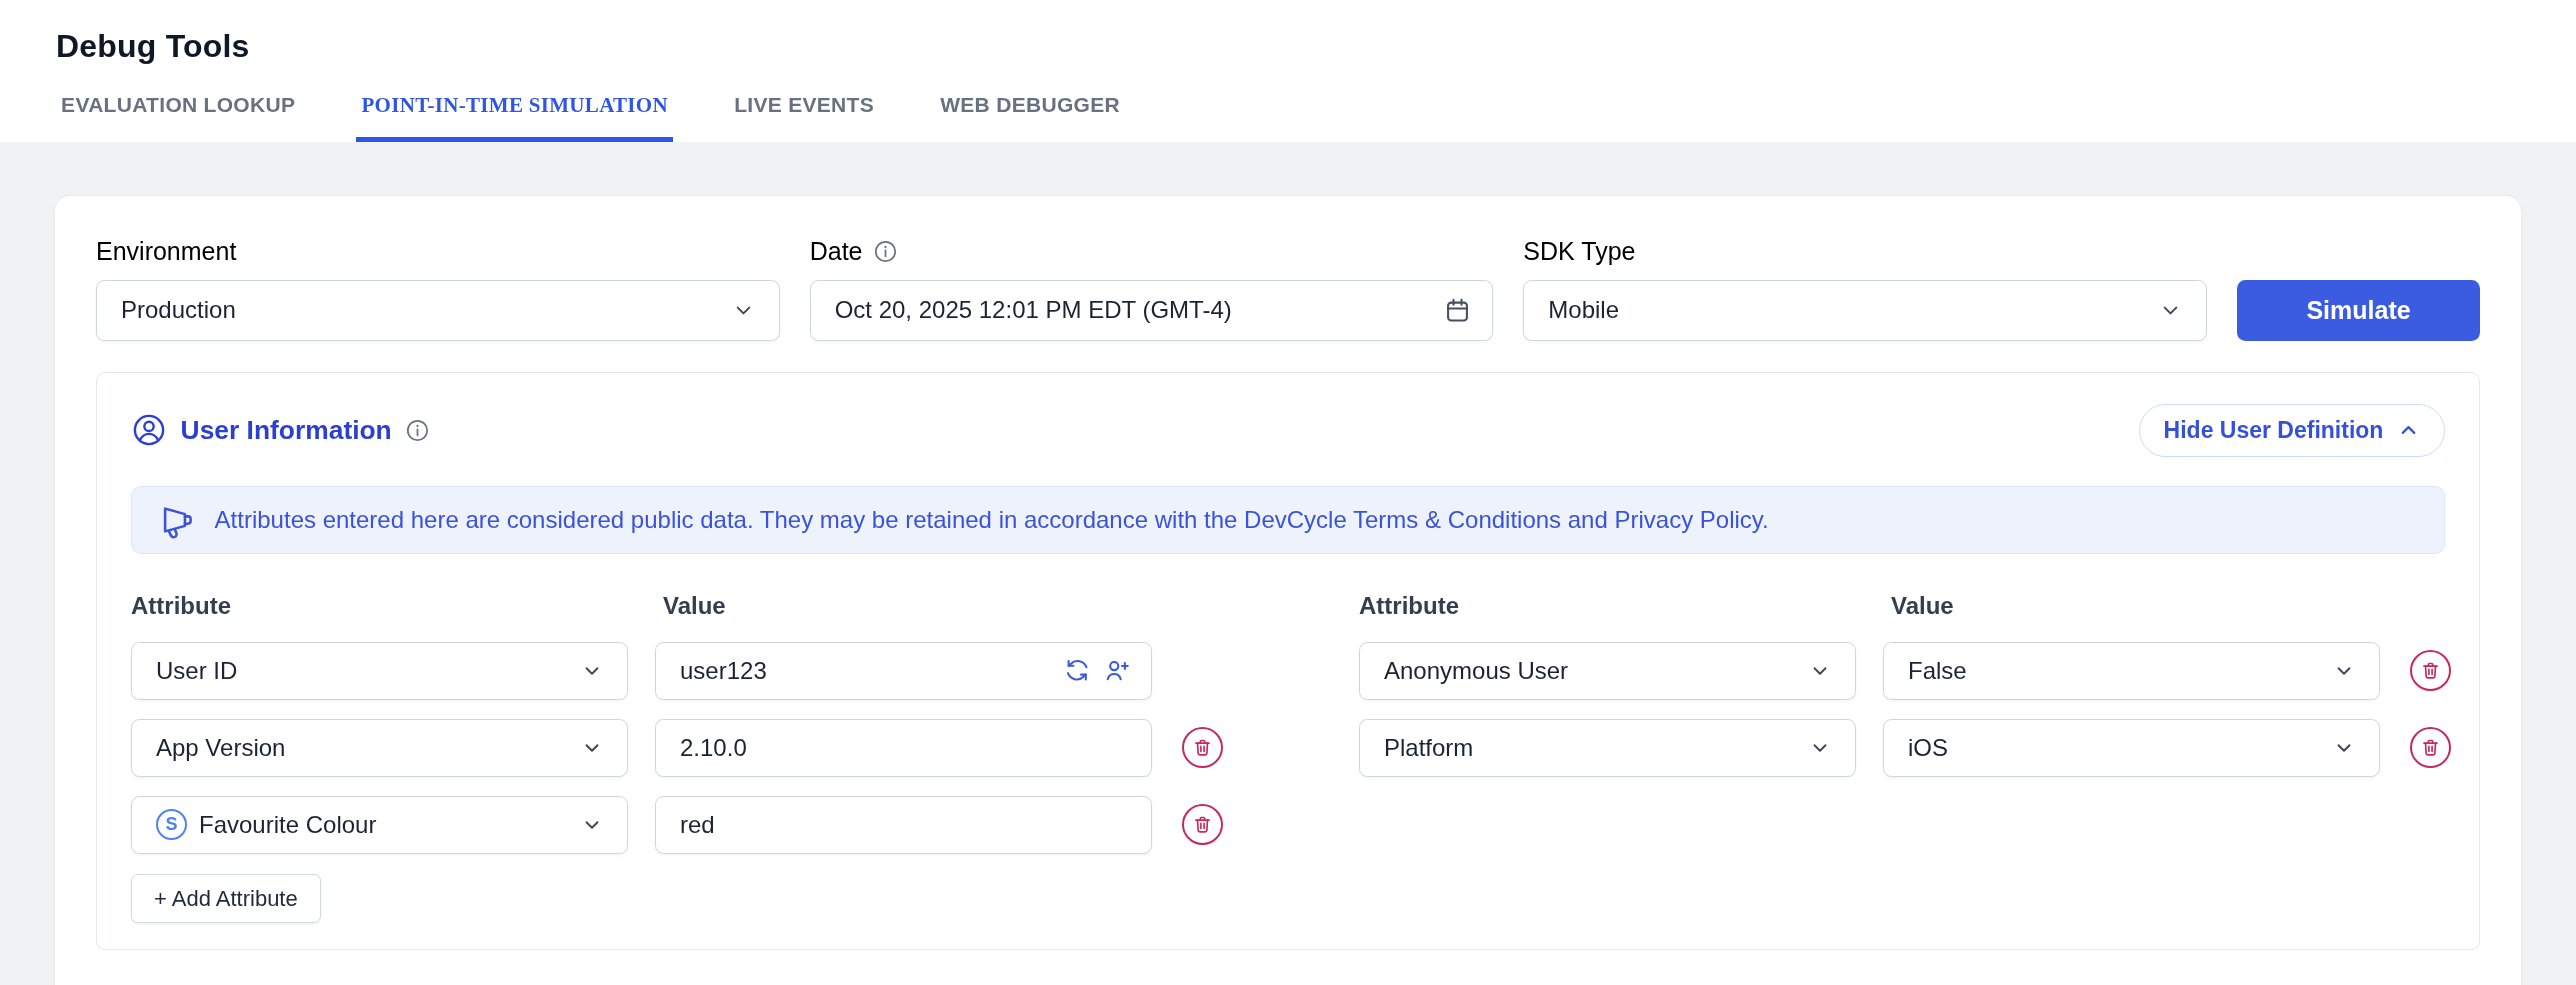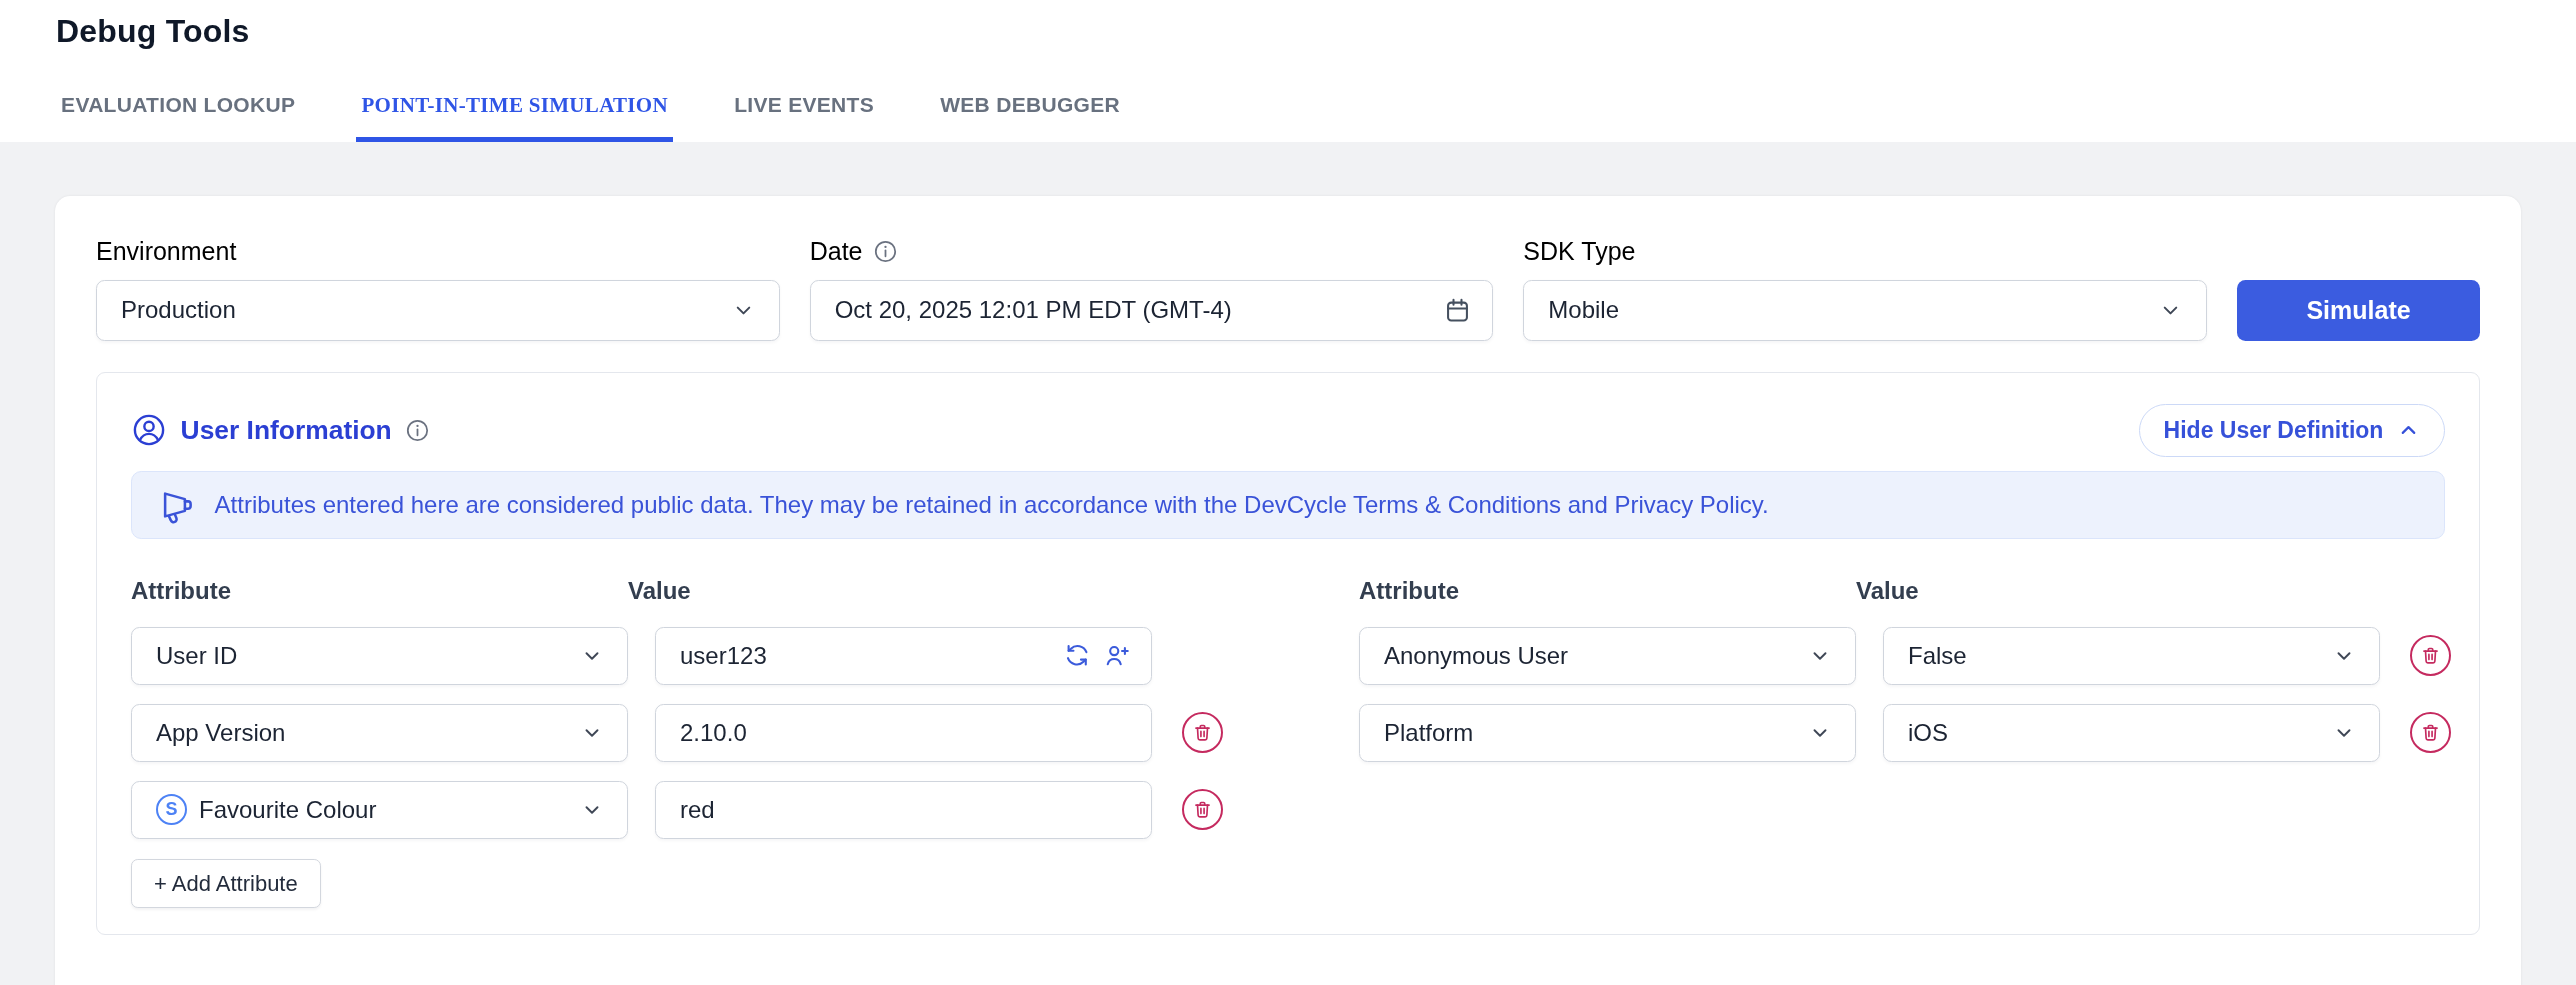--- a/index.html
+++ b/index.html
@@ -6,21 +6,21 @@
   html, body { width: 2576px; height: 985px; overflow: hidden; }
   body {
     font-family: "Liberation Sans", sans-serif;
     background: #f1f2f4;
     color: #1e2838;
     -webkit-font-smoothing: antialiased;
   }
 
   
   .top-header { background: #ffffff; height: 142px; padding-left: 56px; position: relative; }
-  .page-title { font-size: 32px; font-weight: 700; color: #0f1828; padding-top: 13px; letter-spacing: 0.2px; }
+  .page-title { font-size: 32px; font-weight: 700; color: #0f1828; padding-top: 28px; letter-spacing: 0.2px; }
   .tabs { position: absolute; left: 56px; bottom: 0; display: flex; gap: 56px; }
   .tab {
     font-size: 21px; font-weight: 600; letter-spacing: 0.3px;
     color: #68717f; padding: 0 5.1px 19px 5.1px; cursor: pointer;
     border-bottom: 5.1px solid transparent; white-space: nowrap;
   }
   .tab.active { color: #2f55e6; border-bottom-color: #2f55e6; font-family: Liberation Serif, serif; }
 
   
   .content { padding: 54px 55px 0 55px; }
@@ -74,32 +74,32 @@
   .section-title-wrap { display: flex; align-items: center; gap: 13.6px; color: #2b3fd3; }
   .section-title { font-size: 26.4px; font-weight: 600; color: #2b3fd3; }
   .info-icon { color: #6b7280; display: flex; cursor: pointer; }
   .toggle-pill {
     display: flex; align-items: center; gap: 13.6px;
     border: 1.7px solid #ccd9f7; border-radius: 852px; background: #fff;
     padding: 12px 24px; color: #3651d9; font-size: 23px; font-weight: 600;
     cursor: pointer; font-family: "Liberation Sans", sans-serif;
   }
   .notice-banner {
-    margin-top: 14px; height: 68px; background: #edf2fd;
+    margin-top: 29px; height: 68px; background: #edf2fd;
     border: 1.7px solid #dbe5fb; border-radius: 10.2px;
     display: flex; align-items: center; gap: 19px; padding: 0 25.6px;
     color: #3a53d8;
   }
   .notice-text { font-size: 24px; color: #3a53d8; }
 
   
   .attr-area { display: flex; margin-top: 38px; }
   .attr-group { width: 1100px; flex: 0 0 auto; }
   .attr-group.right { margin-left: 128px; }
-  .col-headers { display: flex; margin-bottom: 22px; }
+  .col-headers { display: flex; gap: 35px; margin-bottom: 22px; }
   .col-headers span { width: 497px; font-size: 24px; font-weight: 600; color: #333e4f; }
   .attr-row { display: flex; align-items: center; margin-bottom: 19px; }
   .attr-row .control { width: 497px; height: 58px; }
   .attr-row .value-cell { margin-left: 27px; }
   .attr-cell-label { display: flex; align-items: center; gap: 12px; }
   .s-badge {
     width: 31px; height: 31px; border: 2.6px solid #4d82f5; border-radius: 50%;
     color: #4d82f5; font-size: 18px; font-weight: 700;
     display: flex; align-items: center; justify-content: center; flex: 0 0 auto;
   }

